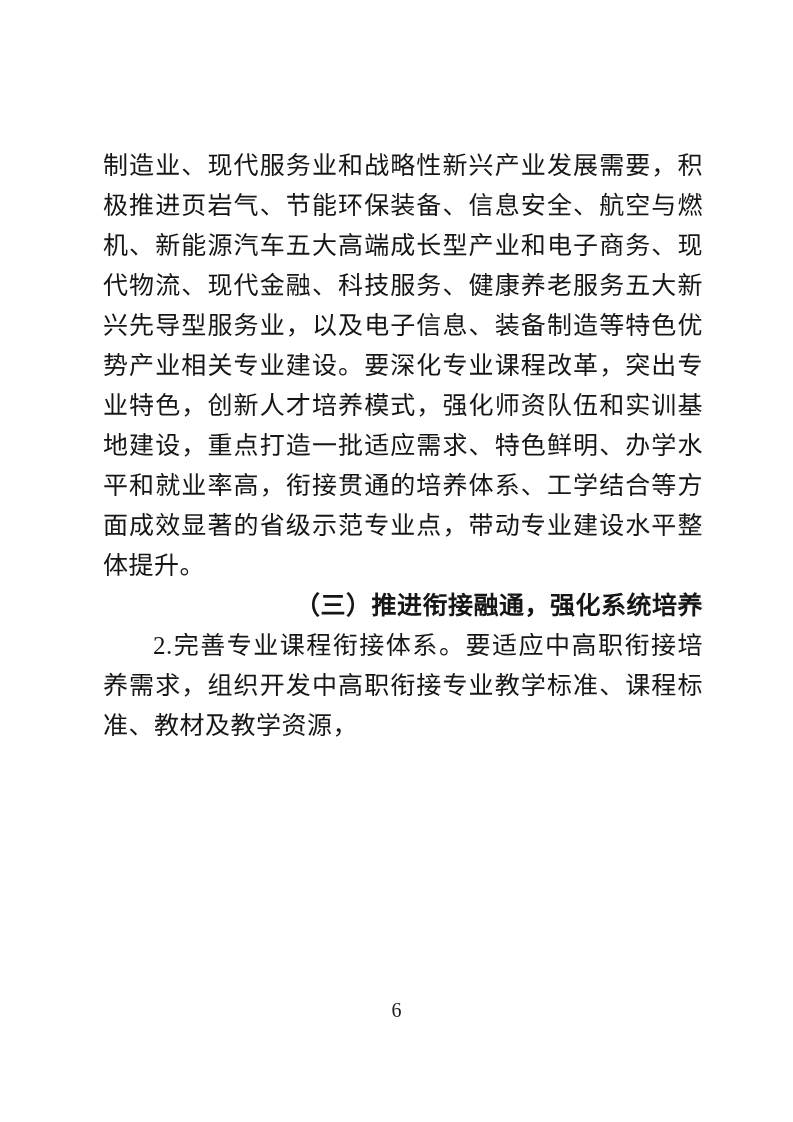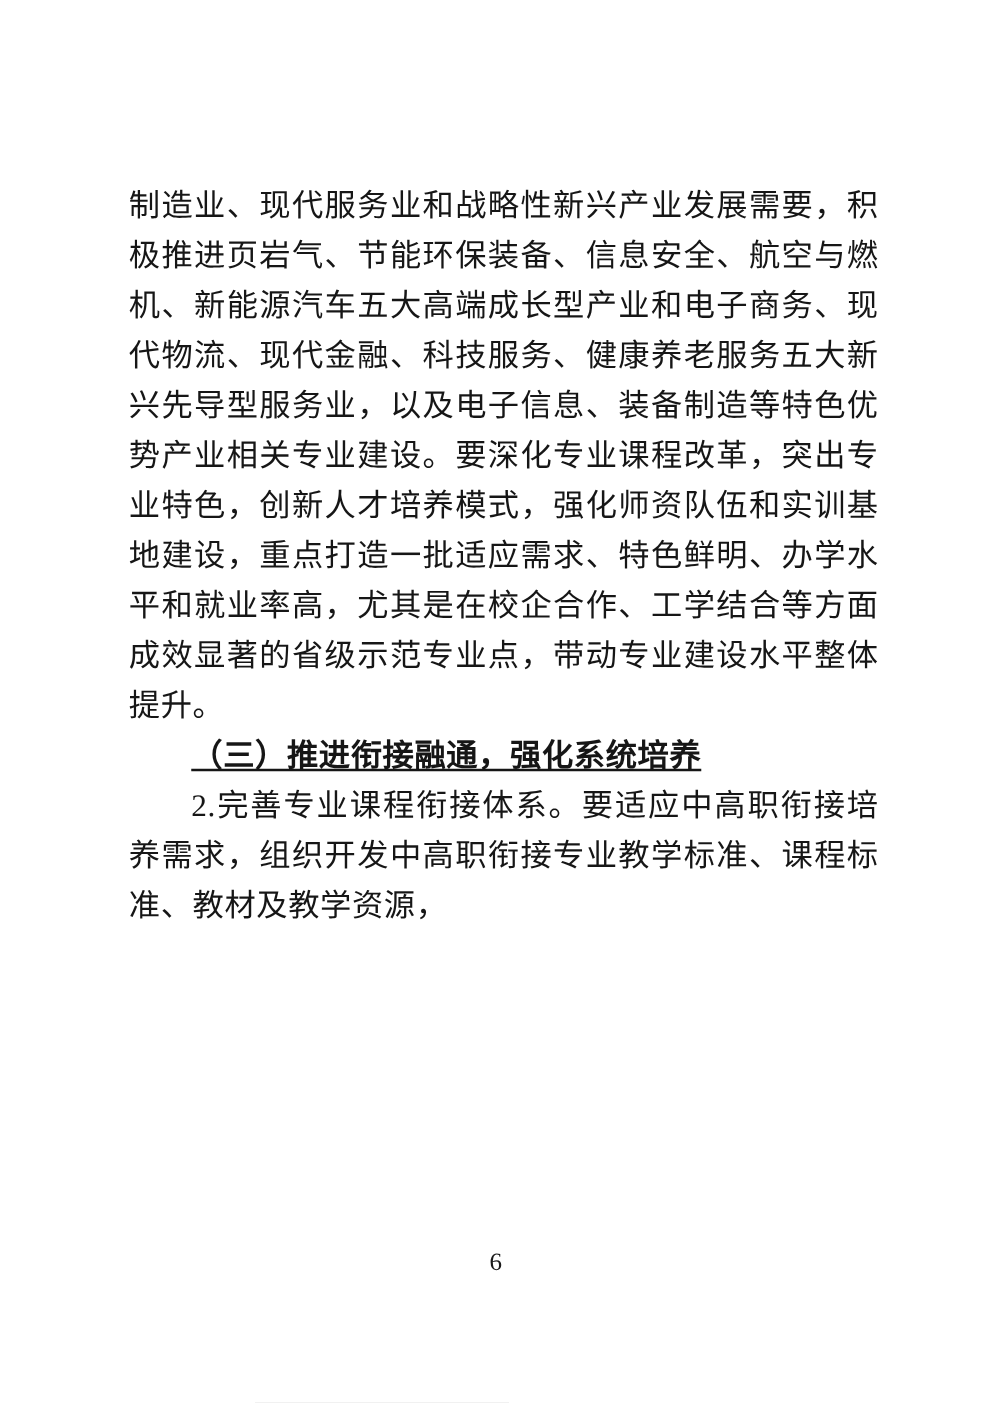--- a/index.html
+++ b/index.html
@@ -29,22 +29,21 @@
     padding: 0;
     font-size: 25px;
     line-height: 40px;
     font-weight: normal;
     text-align: justify;
     letter-spacing: 0.5px;
   }
   .content h3.heading {
     font-weight: bold;
     text-indent: 2em;
-    text-align: left;
-    text-decoration: underline;
+    text-align: right;
   }
   .content p.indent {
     text-indent: 2em;
   }
   .footer {
     position: absolute;
     left: 0;
     top: 996px;
     width: 100%;
     text-align: center;
@@ -53,20 +52,20 @@
     font-size: 20px;
     line-height: 28px;
     color: #1a1a1a;
   }
 </style>
 </head>
 <body>
 
 <div class="page">
   <div class="content">
-    <p class="body">制造业、现代服务业和战略性新兴产业发展需要，积极推进页岩气、节能环保装备、信息安全、航空与燃机、新能源汽车五大高端成长型产业和电子商务、现代物流、现代金融、科技服务、健康养老服务五大新兴先导型服务业，以及电子信息、装备制造等特色优势产业相关专业建设。要深化专业课程改革，突出专业特色，创新人才培养模式，强化师资队伍和实训基地建设，重点打造一批适应需求、特色鲜明、办学水平和就业率高，尤其是在校企合作、工学结合等方面成效显著的省级示范专业点，带动专业建设水平整体提升。</p>
+    <p class="body">制造业、现代服务业和战略性新兴产业发展需要，积极推进页岩气、节能环保装备、信息安全、航空与燃机、新能源汽车五大高端成长型产业和电子商务、现代物流、现代金融、科技服务、健康养老服务五大新兴先导型服务业，以及电子信息、装备制造等特色优势产业相关专业建设。要深化专业课程改革，突出专业特色，创新人才培养模式，强化师资队伍和实训基地建设，重点打造一批适应需求、特色鲜明、办学水平和就业率高，衔接贯通的培养体系、工学结合等方面成效显著的省级示范专业点，带动专业建设水平整体提升。</p>
     <h3 class="heading">（三）推进衔接融通，强化系统培养</h3>
     <p class="body indent">2.完善专业课程衔接体系。要适应中高职衔接培养需求，组织开发中高职衔接专业教学标准、课程标准、教材及教学资源，</p>
   </div>
   <div class="footer">
     <span class="page-number">6</span>
   </div>
 </div>
 
 </body></html>

